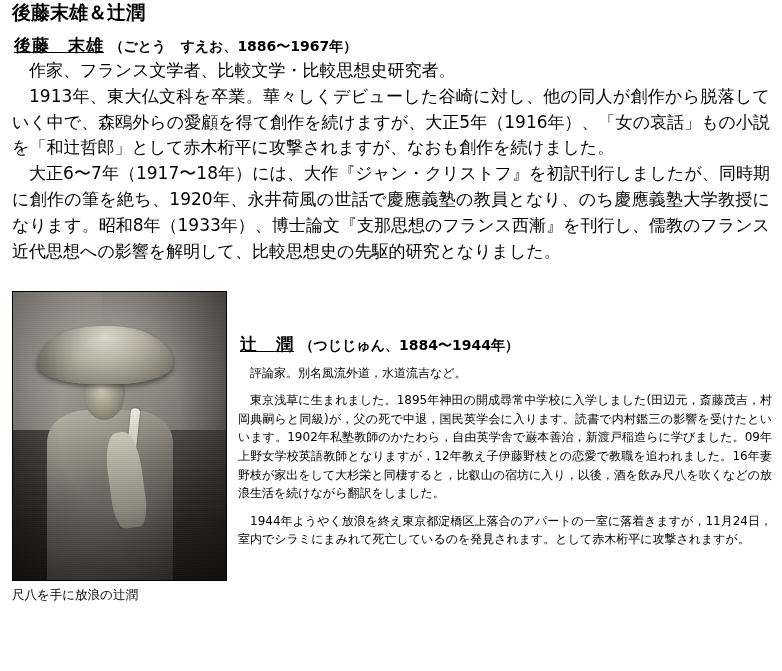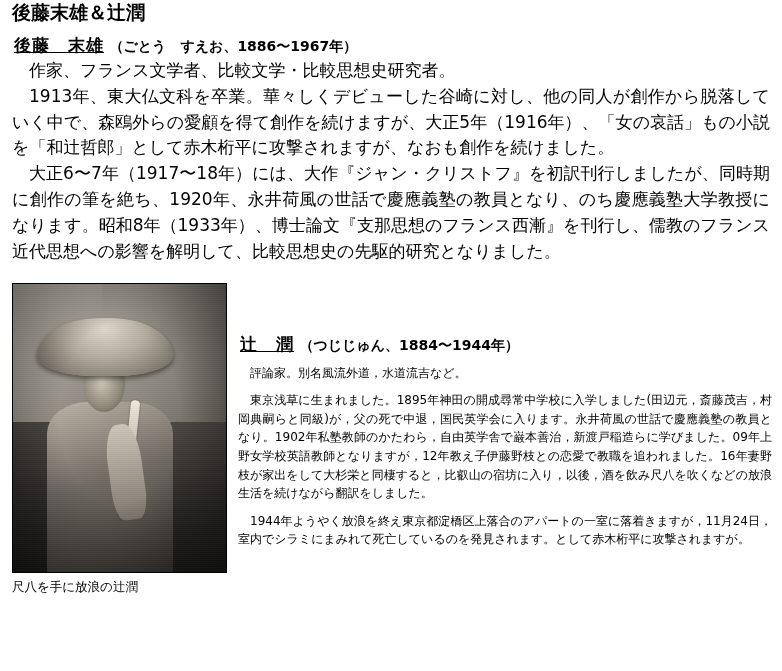--- a/index.html
+++ b/index.html
@@ -60,21 +60,21 @@
     margin-bottom: 0px;
   }
   
   .lower {
     position: relative;
     margin-top: 14px;
   }
   .photo-wrap {
     position: absolute;
     left: 2px;
-    top: 4px;
+    top: 12px;
     width: 215px;
   }
   .photo {
     width: 215px;
     height: 290px;
     border: 1px solid #000;
     box-sizing: border-box;
     background: #6e6a63;
     position: relative;
     overflow: hidden;
@@ -204,19 +204,19 @@
       </div>
       <div class="photo-caption">尺八を手に放浪の辻潤</div>
     </div>
 
     <div class="lower-text">
       <div class="section-head">
         <span class="name">辻　潤</span>
         <span class="sub">（つじじゅん、1884〜1944年）</span>
       </div>
       <p class="para indent1">評論家。別名風流外道，水道流吉など。</p>
-      <p class="para indent1">東京浅草に生まれました。1895年神田の開成尋常中学校に入学しました(田辺元，斎藤茂吉，村岡典嗣らと同級)が，父の死で中退，国民英学会に入ります。永井荷風の世話で慶應義塾の教員となり。1902年私塾教師のかたわら，自由英学舎で巌本善治，新渡戸稲造らに学びました。09年上野女学校英語教師となりますが，12年教え子伊藤野枝との恋愛で教職を追われました。16年妻野枝が家出をして大杉栄と同棲すると，比叡山の宿坊に入り，以後，酒を飲み尺八を吹くなどの放浪生活を続けながら翻訳をしました。</p>
+      <p class="para indent1">東京浅草に生まれました。1895年神田の開成尋常中学校に入学しました(田辺元，斎藤茂吉，村岡典嗣らと同級)が，父の死で中退，国民英学会に入ります。読書で内村鑑三の影響を受けたといいます。1902年私塾教師のかたわら，自由英学舎で巌本善治，新渡戸稲造らに学びました。09年上野女学校英語教師となりますが，12年教え子伊藤野枝との恋愛で教職を追われました。16年妻野枝が家出をして大杉栄と同棲すると，比叡山の宿坊に入り，以後，酒を飲み尺八を吹くなどの放浪生活を続けながら翻訳をしました。</p>
       <p class="para indent1">1944年ようやく放浪を終え東京都淀橋区上落合のアパートの一室に落着きますが，11月24日，室内でシラミにまみれて死亡しているのを発見されます。として赤木桁平に攻撃されますが。</p>
     </div>
 
   </div>
 
 </div>
 
 </body></html>

